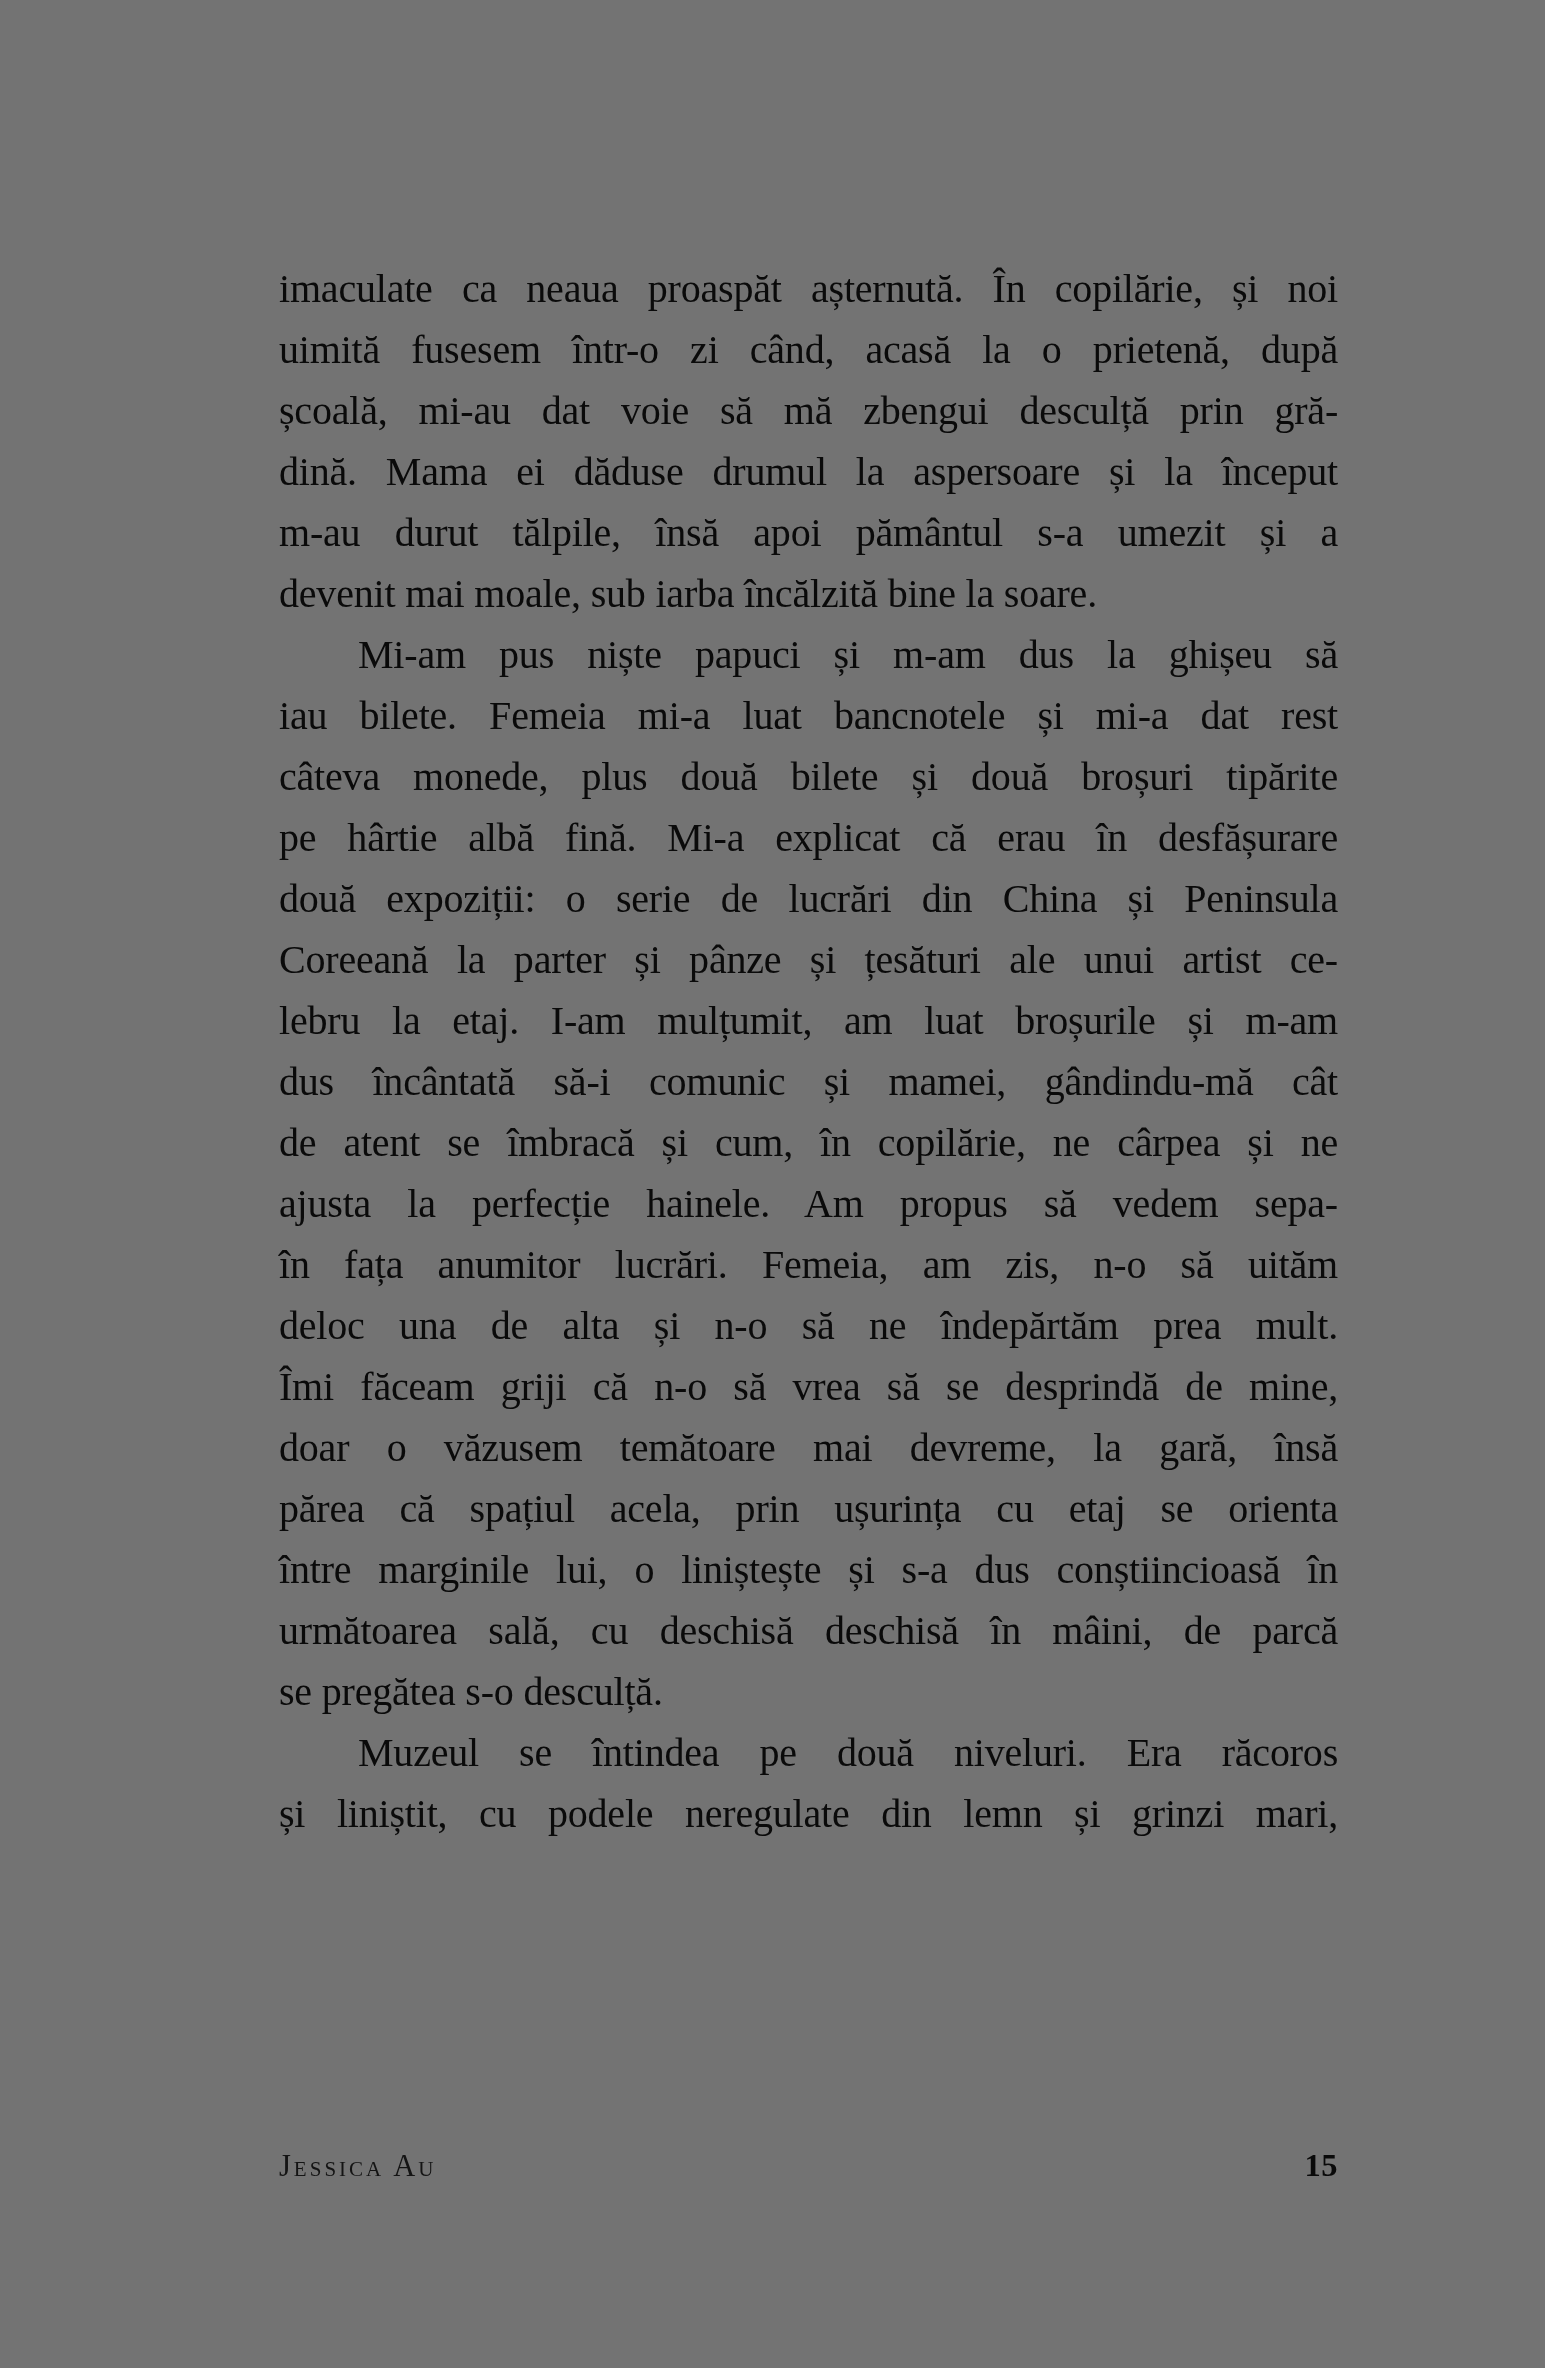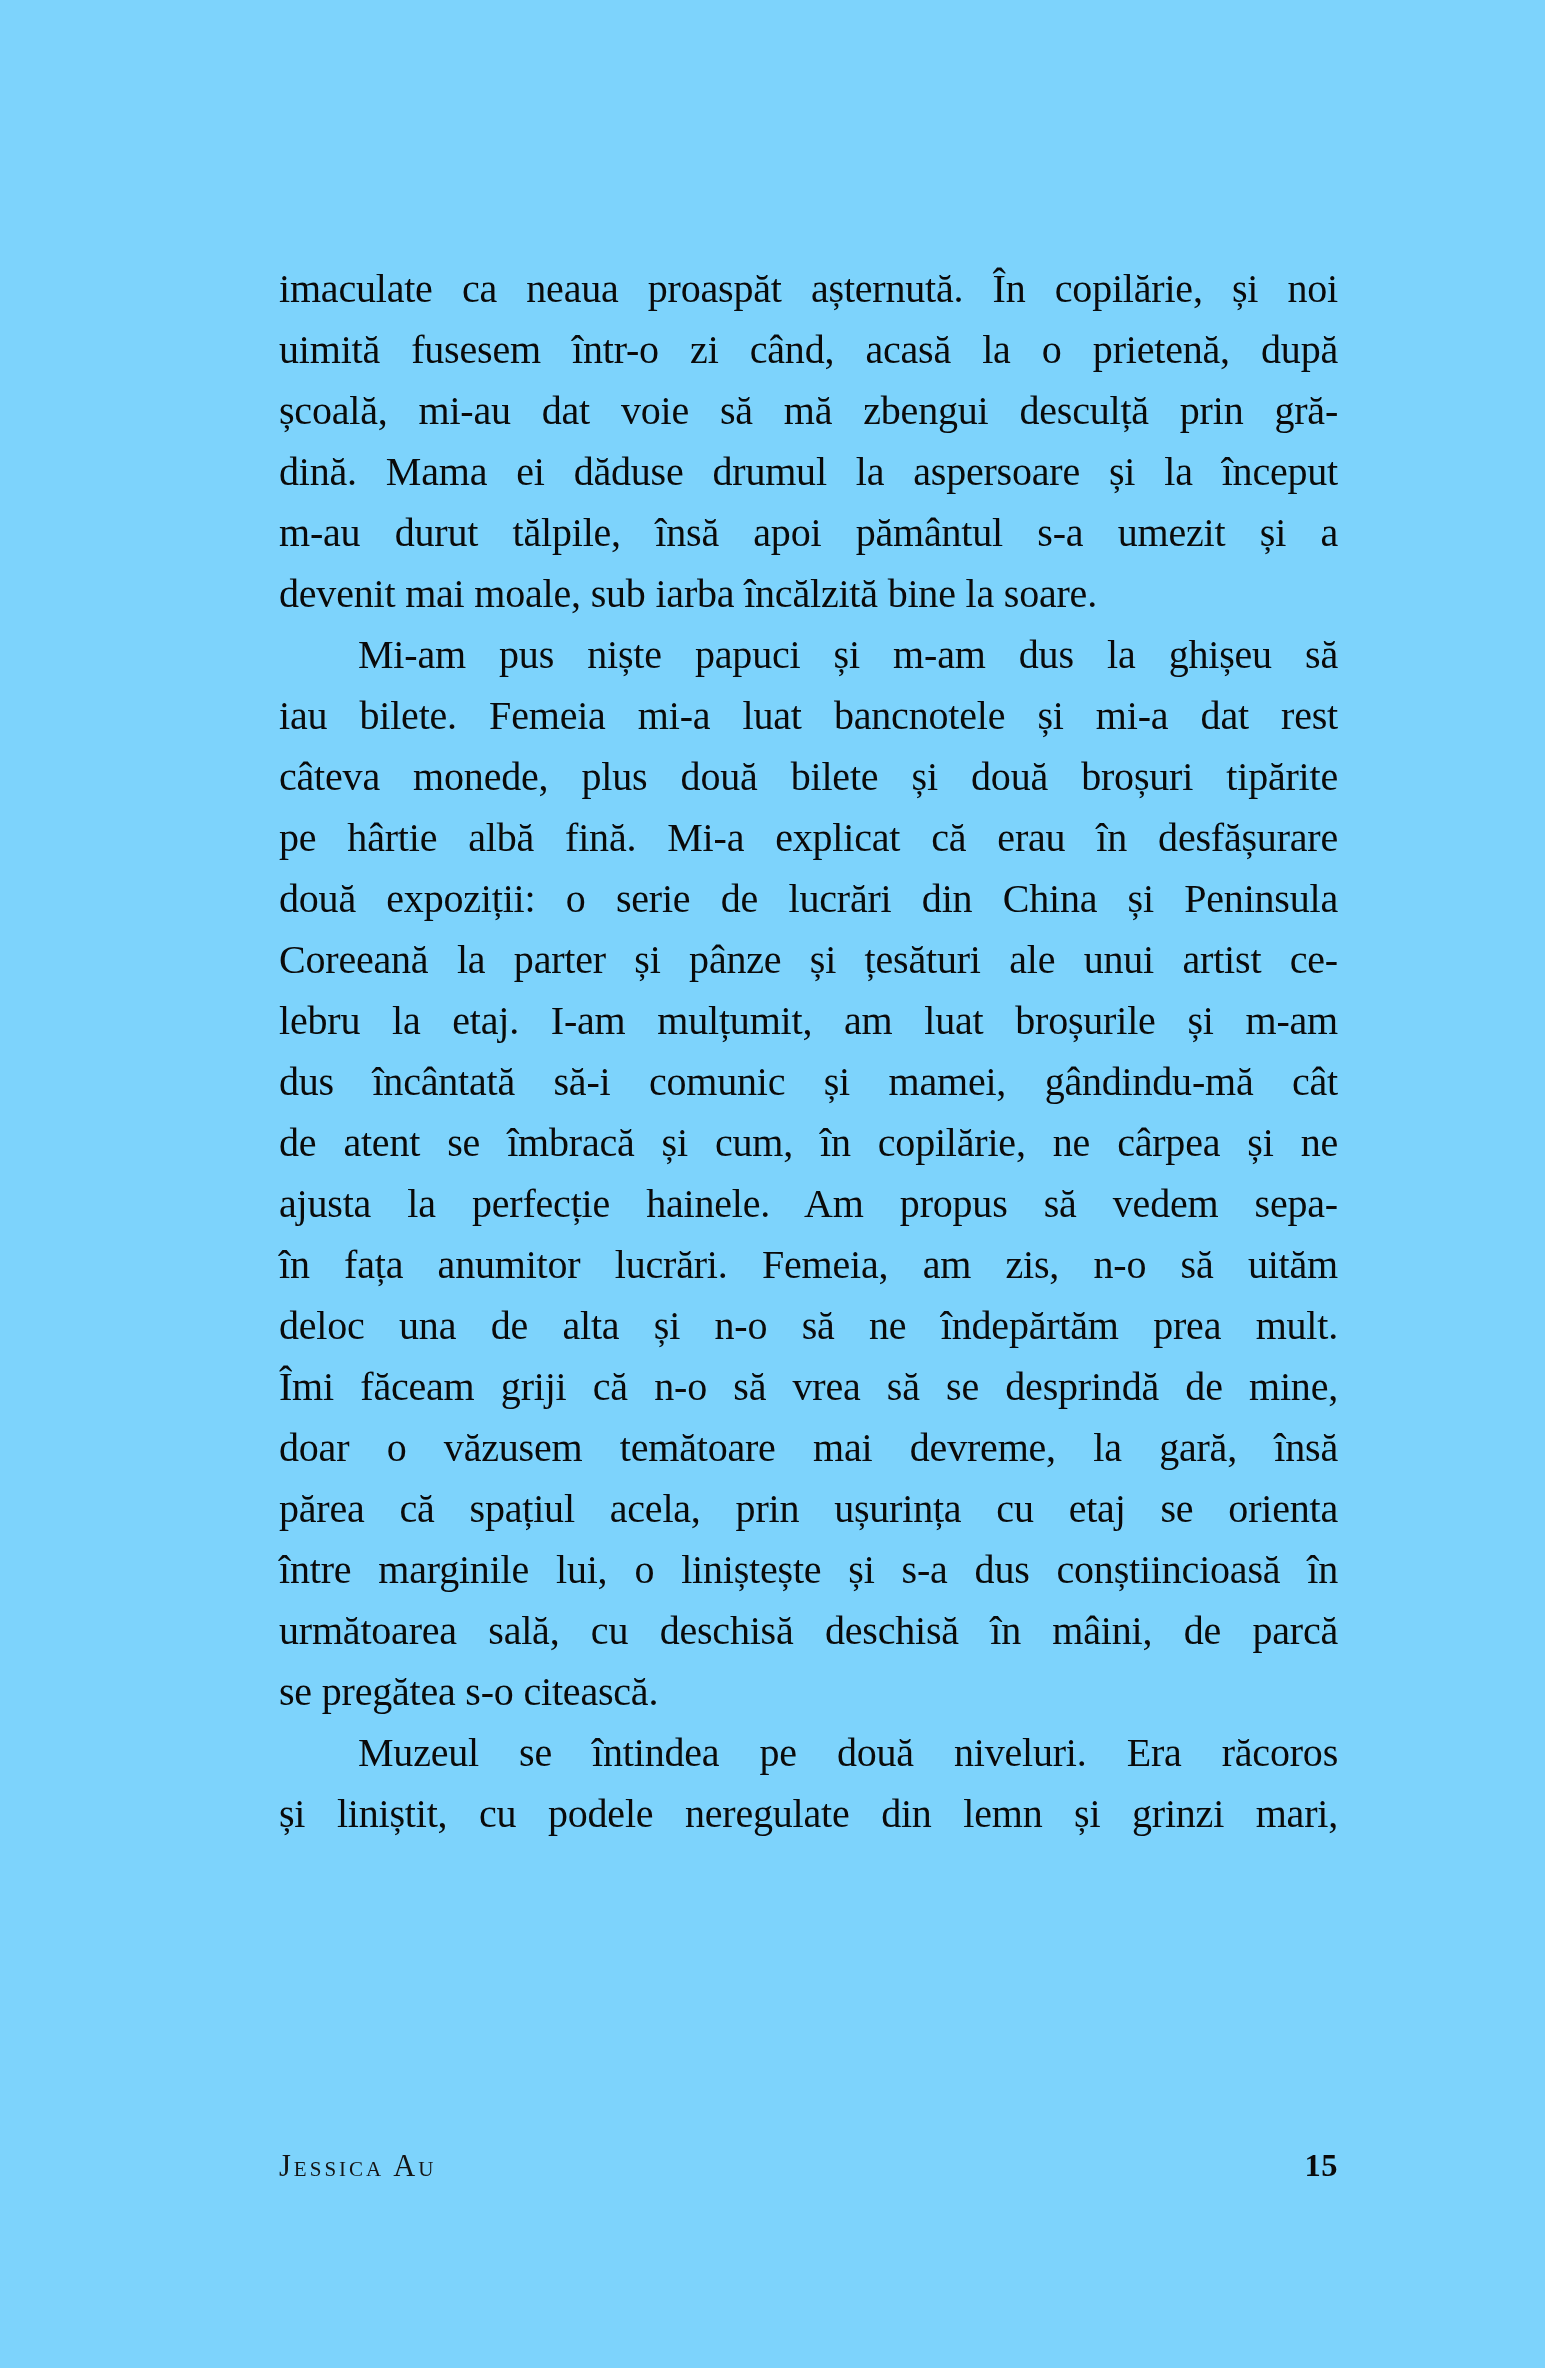--- a/index.html
+++ b/index.html
@@ -10,21 +10,21 @@
     width: 1546px;
     height: 2368px;
     background: #ffffff;
     position: relative;
     font-family: "Liberation Serif", "DejaVu Serif", serif;
     color: #0a0a0a;
   }
   .book-page {
     position: absolute;
     inset: 0;
-    background: #7dd3fc;
+    background: #737373;
   }
   .text-block {
     position: absolute;
     left: 279px;
     top: 258px;
     width: 1059px;
   }
   .line {
     font-size: 40px;
     line-height: 61px;
@@ -85,21 +85,21 @@
     <div class="line">dus încântată să-i comunic și mamei, gândindu-mă cât</div>
     <div class="line">de atent se îmbracă și cum, în copilărie, ne cârpea și ne</div>
     <div class="line">ajusta la perfecție hainele. Am propus să vedem sepa-</div>
     <div class="line">în fața anumitor lucrări. Femeia, am zis, n-o să uităm</div>
     <div class="line">deloc una de alta și n-o să ne îndepărtăm prea mult.</div>
     <div class="line">Îmi făceam griji că n-o să vrea să se desprindă de mine,</div>
     <div class="line">doar o văzusem temătoare mai devreme, la gară, însă</div>
     <div class="line">părea că spațiul acela, prin ușurința cu etaj se orienta</div>
     <div class="line">între marginile lui, o liniștește și s-a dus conștiincioasă în</div>
     <div class="line">următoarea sală, cu deschisă deschisă în mâini, de parcă</div>
-    <div class="line para-end">se pregătea s-o citească.</div>
+    <div class="line para-end">se pregătea s-o desculță.</div>
     <div class="line indent">Muzeul se întindea pe două niveluri. Era răcoros</div>
     <div class="line">și liniștit, cu podele neregulate din lemn și grinzi mari,</div>
   </div>
 
   <div class="footer-row">
     <span class="author-name">Jessica Au</span>
     <span class="page-number">15</span>
   </div>
 
 </div>

